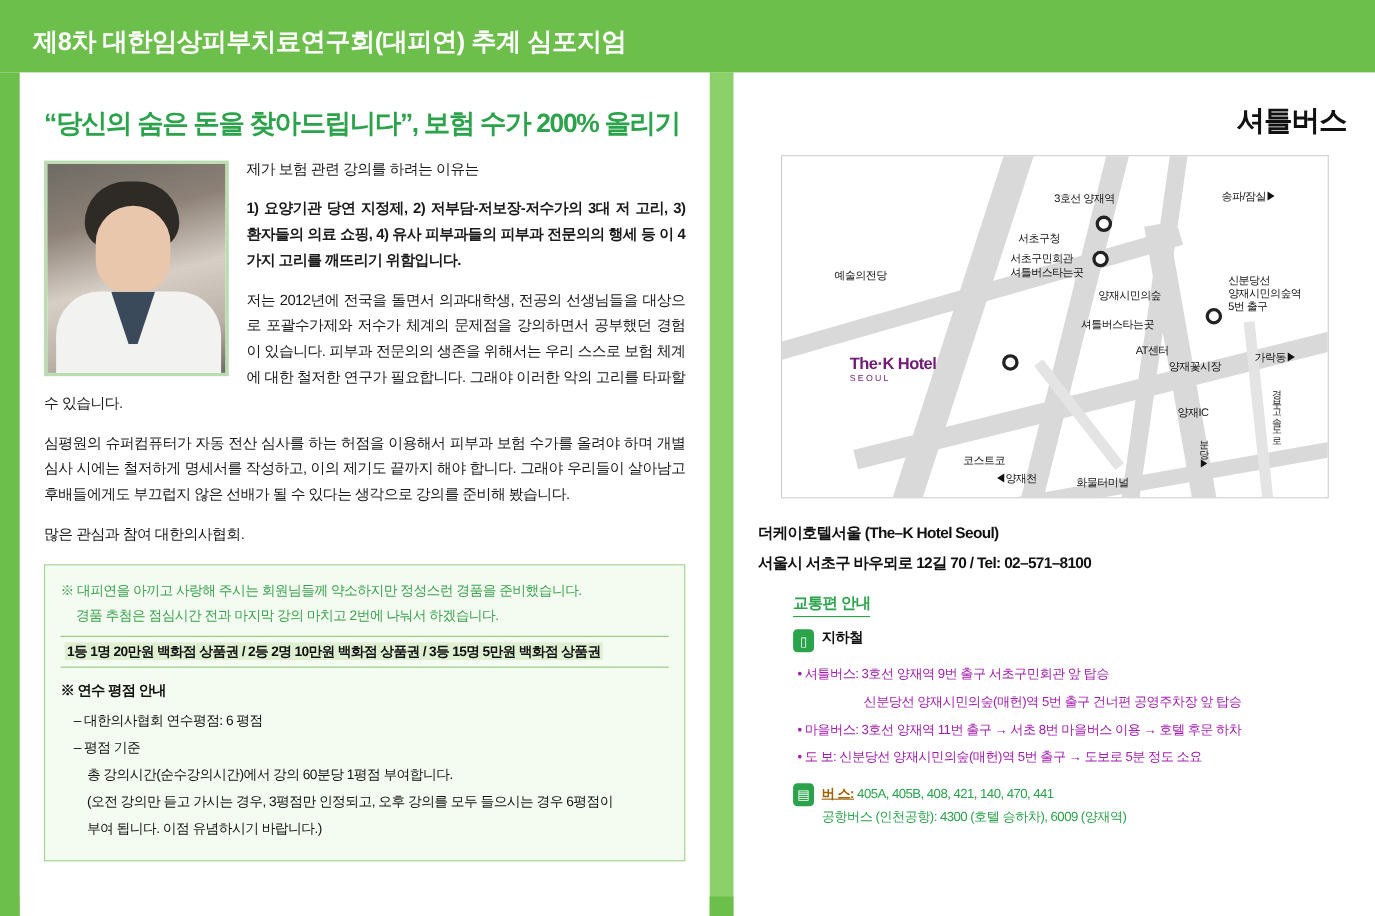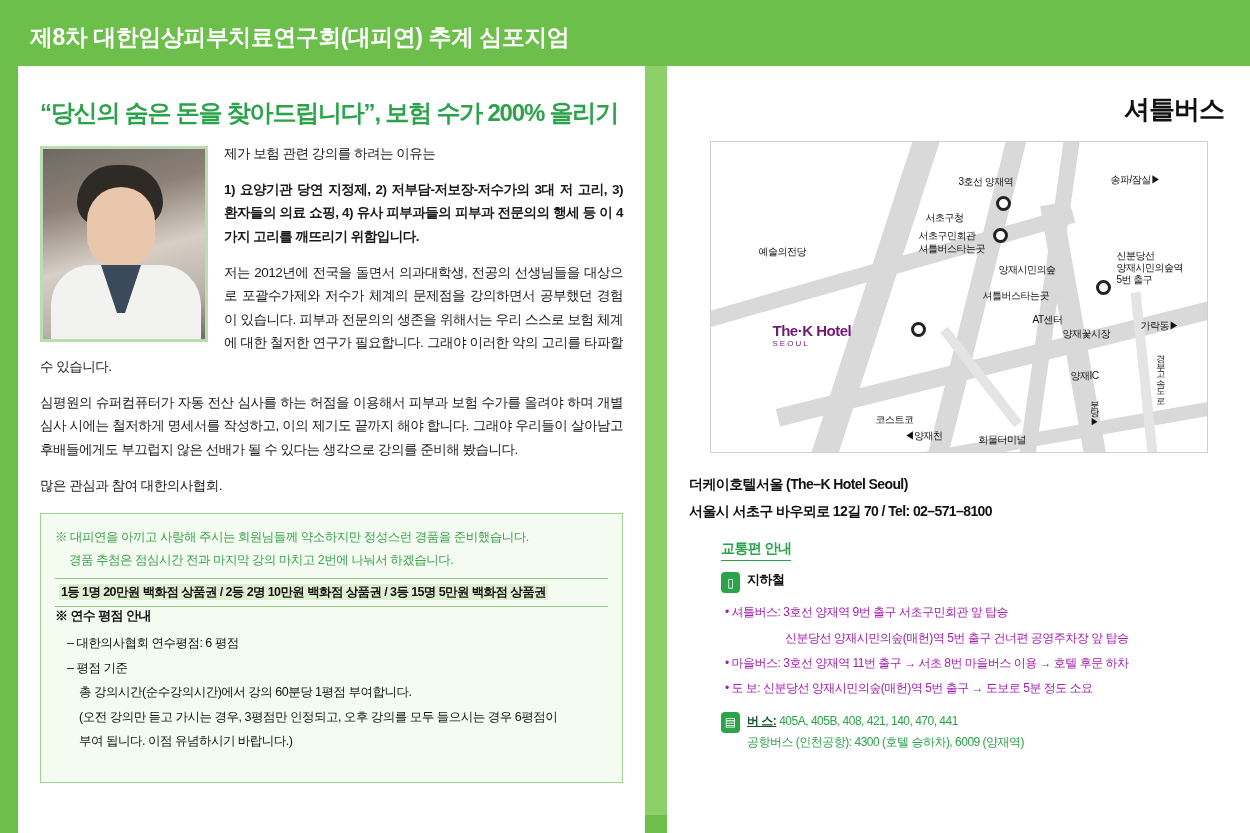--- a/index.html
+++ b/index.html
@@ -104,21 +104,21 @@
   .notice-green .ind { display:block; padding-left:14px; }
   .prize-line {
     margin-top:6px;
     border-top:1px solid #8fc97c;
     border-bottom:1px solid #8fc97c;
     padding:5px 4px;
     font-size:12.5px; font-weight:bold; color:#111; letter-spacing:-0.6px;
   }
   .prize-line .hl { background:#dff0d2; padding:1px 2px; }
   .credit-title {
-    font-size:13px; font-weight:bold; color:#111; letter-spacing:-0.6px;
+    margin-top:12px; font-size:13px; font-weight:bold; color:#111; letter-spacing:-0.6px;
   }
   .credit-list {
     margin:6px 0 0 0; padding:0; list-style:none;
     font-size:12.5px; color:#111; letter-spacing:-0.5px; line-height:1.95;
   }
   .credit-list li { padding-left:12px; }
   .credit-list li.sub { padding-left:24px; }
 
   
   .right {
@@ -165,21 +165,21 @@
   .badge {
     width:19px; height:21px; border-radius:4px; background:#2aa34a; color:#fff;
     font-size:12px; display:flex; align-items:center; justify-content:center; flex:0 0 auto;
     margin-top:1px;
   }
   .badge-label { font-size:13px; font-weight:bold; color:#111; letter-spacing:-0.5px; }
   .bullets { margin:8px 0 0 40px; font-size:12px; color:#a21caf; letter-spacing:-0.5px; line-height:1.95; }
   .bullets .b { margin-bottom:2px; }
   .bullets .ind { display:block; padding-left:60px; }
   .bus-lines { font-size:12px; color:#2aa34a; letter-spacing:-0.5px; line-height:1.8; }
-  .bus-lines .k { color:#14532d; font-weight:bold;text-decoration:underline; }
+  .bus-lines .k { color:#a16207; font-weight:bold;text-decoration:underline; }
 </style>
 </head>
 <body>
 
 <div class="header">
   <div class="header-title">제8차 대한임상피부치료연구회(대피연) 추계 심포지엄</div>
 </div>
 <div class="rail-left"></div>
 <div class="rail-mid"></div>
 <div class="bottom-strip"></div>

